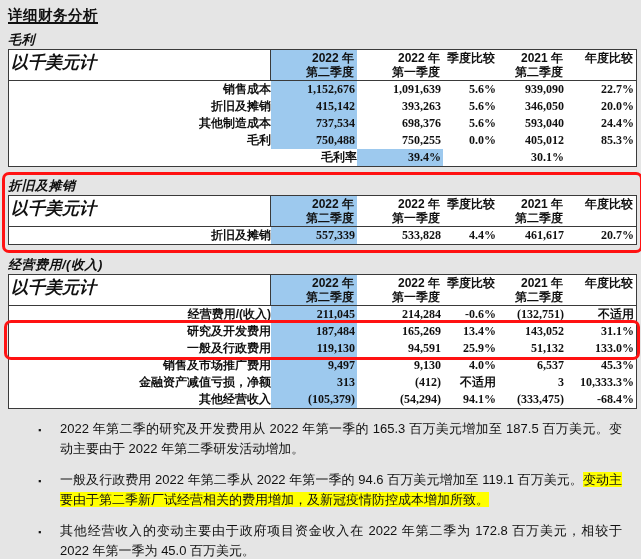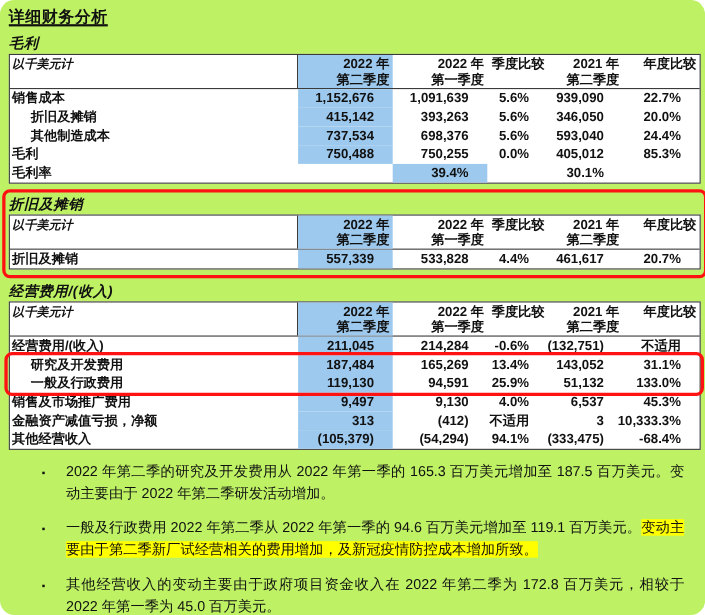--- a/index.html
+++ b/index.html
@@ -10,22 +10,21 @@
   }
   * { margin: 0; padding: 0; box-sizing: border-box; }
   html, body { background: #ffffff; }
   body { font-family: "Liberation Sans", sans-serif; color: #111; }
 
   .page {
     position: relative;
     width: 641px; height: 559px;
     overflow: hidden;
     padding: 6px 4px 0 8px;
-    background: #bef264;
-    border-radius: 13px;
+    background: #e5e5e5;
   }
 
   .page-title {
     font-size: 14.5px; font-weight: bold;
     text-decoration: underline;
     text-decoration-thickness: 1.5px;
     text-underline-offset: 2px;
     margin-bottom: 7px;
     letter-spacing: 0.5px;
   }
@@ -54,37 +53,38 @@
   .thead {
     display: flex;
     height: 31px;
     border-bottom: 1px solid var(--line);
   }
   .thead .unit {
     flex: 1 1 auto;
     font-style: italic;
     padding: 1px 0 0 2px;
     border-right: 1px solid var(--line);
-    font-size: 11px;
+    font-size: 17px;
   }
   .hcol {
     display: flex; flex-direction: column;
     align-items: flex-end;
     padding: 1px 3px 0 17px;
     line-height: 14px;
     white-space: nowrap;
   }
   .hcol.blue { background: var(--blue); }
 
   .trow { display: flex; height: 17px; line-height: 17px; }
-  .cell.label { flex: 1 1 auto; padding-left: 2px; white-space: nowrap; }
+  .cell.label { flex: 1 1 auto; padding-left: 2px; white-space: nowrap; text-align: right; }
   .cell.label.indent { padding-left: 19px; }
   .cell.val {
     display: flex; justify-content: flex-end; align-items: center;
-    padding-right: 17px;
+    padding-right: 2px;
+    font-family: Liberation Serif, serif;
   }
   .cell.val span { white-space: nowrap; flex: 0 0 auto; }
   .cell.val.blue { background: var(--blue); }
 
   .c0 { width: 86px; }
   .c1 { width: 86px; }
   .c2 { width: 55px; }
   .c3 { width: 68px; }
   .c4 { width: 70px; align-items: flex-end; }
 

